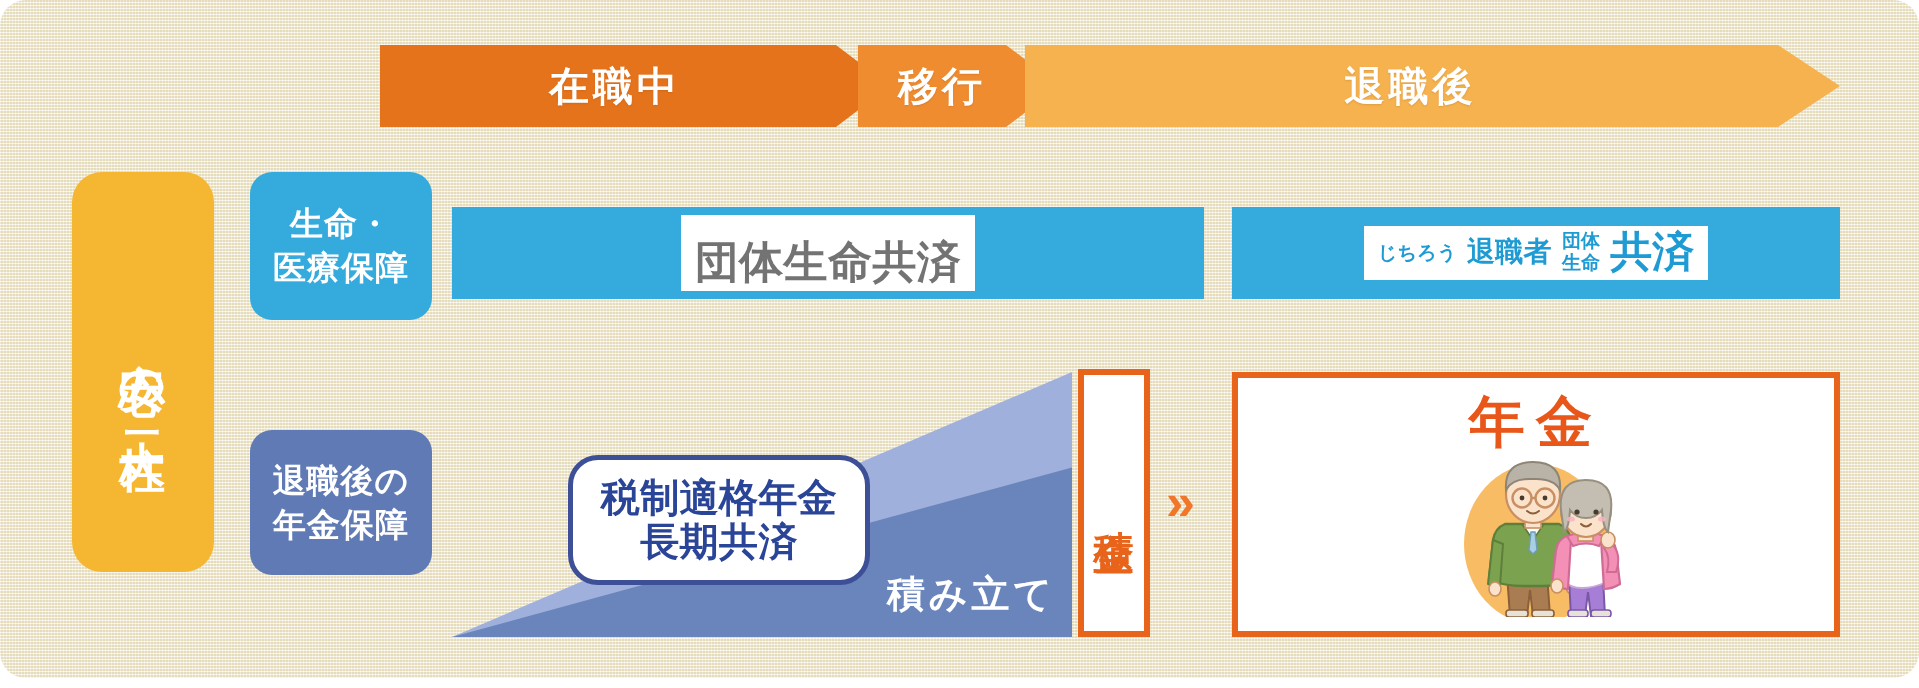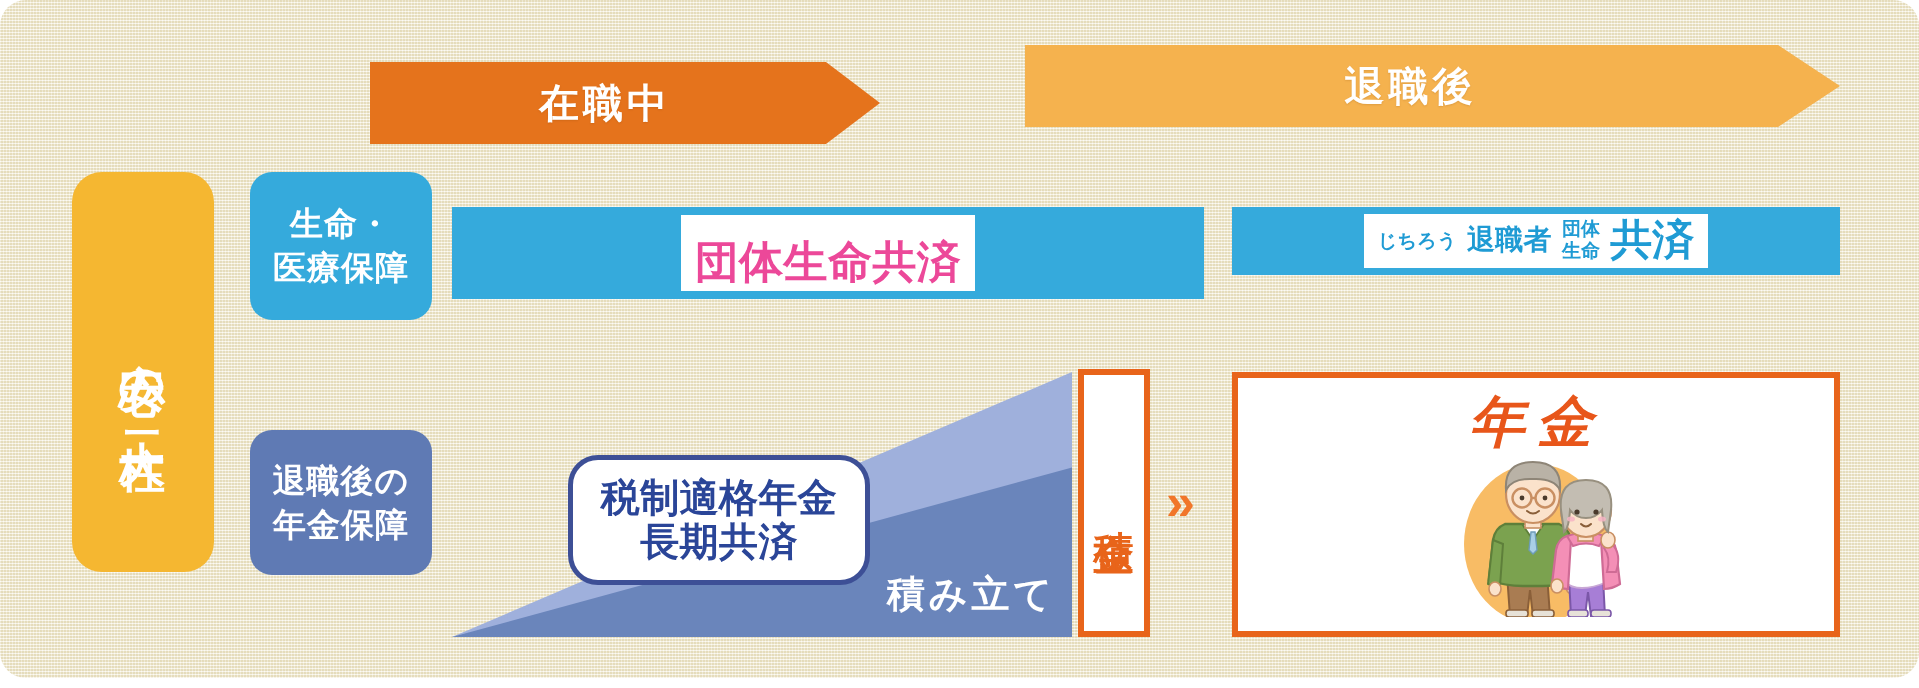--- a/index.html
+++ b/index.html
@@ -29,26 +29,25 @@
   
   .arrow {
     position:absolute;
     display:flex; align-items:center; justify-content:center;
     color:#ffffff;
     font-weight:bold;
     letter-spacing:.10em;
     text-shadow:0 1px 2px rgba(120,60,0,.18);
   }
   #arrow-active {
-    left:370px; top:45px; width:510px; height:82px;
+    left:380px; top:45px; width:510px; height:82px;
     background:#e5731c;
     clip-path:polygon(0 0, calc(100% - 54px) 0, 100% 50%, calc(100% - 54px) 100%, 0 100%);
     font-size:40px;
     padding-right:40px;
-    margin-top:17px;
   }
   #arrow-transition {
     left:858px; top:45px; width:202px; height:82px;
     background:#f08c30;
     clip-path:polygon(0 0, calc(100% - 54px) 0, 100% 50%, calc(100% - 54px) 100%, 0 100%);
     font-size:40px;
     padding-right:34px;
   }
   #arrow-retired {
     left:1025px; top:45px; width:815px; height:82px;
@@ -92,29 +91,29 @@
   #cat-life    { left:250px; top:172px;  width:182px; height:148px; background:#35aadc;text-align:center; }
   #cat-pension { left:250px; top:430px;  width:182px; height:145px; background:#5f7ab4; }
 
   
   .blue-bar {
     position:absolute;
     background:#35aadc;
     display:flex; align-items:center; justify-content:center;
   }
   #bar-group-life   { left:452px;  top:207px; width:752px; height:92px; }
-  #bar-retiree-life { left:1232px; top:207px; width:608px; height:68px; }
+  #bar-retiree-life { left:1232px; top:207px; width:608px; height:92px; }
 
   .white-chip {
     background:#ffffff;
     padding:5px 14px 7px 14px;
     display:flex; align-items:center; gap:10px;
   }
   #chip-group-life-text {
-    color:#ec4899;
+    color:#737373;
     font-size:44px;
     font-weight:bold;
     letter-spacing:.01em;
     line-height:1;
     margin-top:20px;
   }
   
   #logo-jichiro {
     color:#1f9bd4; font-size:19px; font-weight:bold; line-height:1;
     letter-spacing:.02em;
@@ -207,32 +206,34 @@
     background:#ffffff;
     border:6px solid #e8641a;
     display:flex; flex-direction:column; align-items:center;
   }
   #pension-title {
     color:#e8561a;
     font-size:56px; font-weight:bold;
     letter-spacing:.20em;
     margin-top:16px;
     line-height:1;
-    font-style:italic;
   }
   #couple-illustration { margin-top:2px; }
 </style>
 </head>
 <body>
 
 <div id="stage">
   <div id="card">
 
     <div class="arrow" id="arrow-active">
       <span>在職中</span>
+    </div>
+    <div class="arrow" id="arrow-transition">
+      <span>移行</span>
     </div>
     <div class="arrow" id="arrow-retired">
       <span>退職後</span>
     </div>
 
     <div id="pillar">
       <div id="pillar-label">安心の二大柱</div>
     </div>
 
     <div class="cat-box" id="cat-life">

